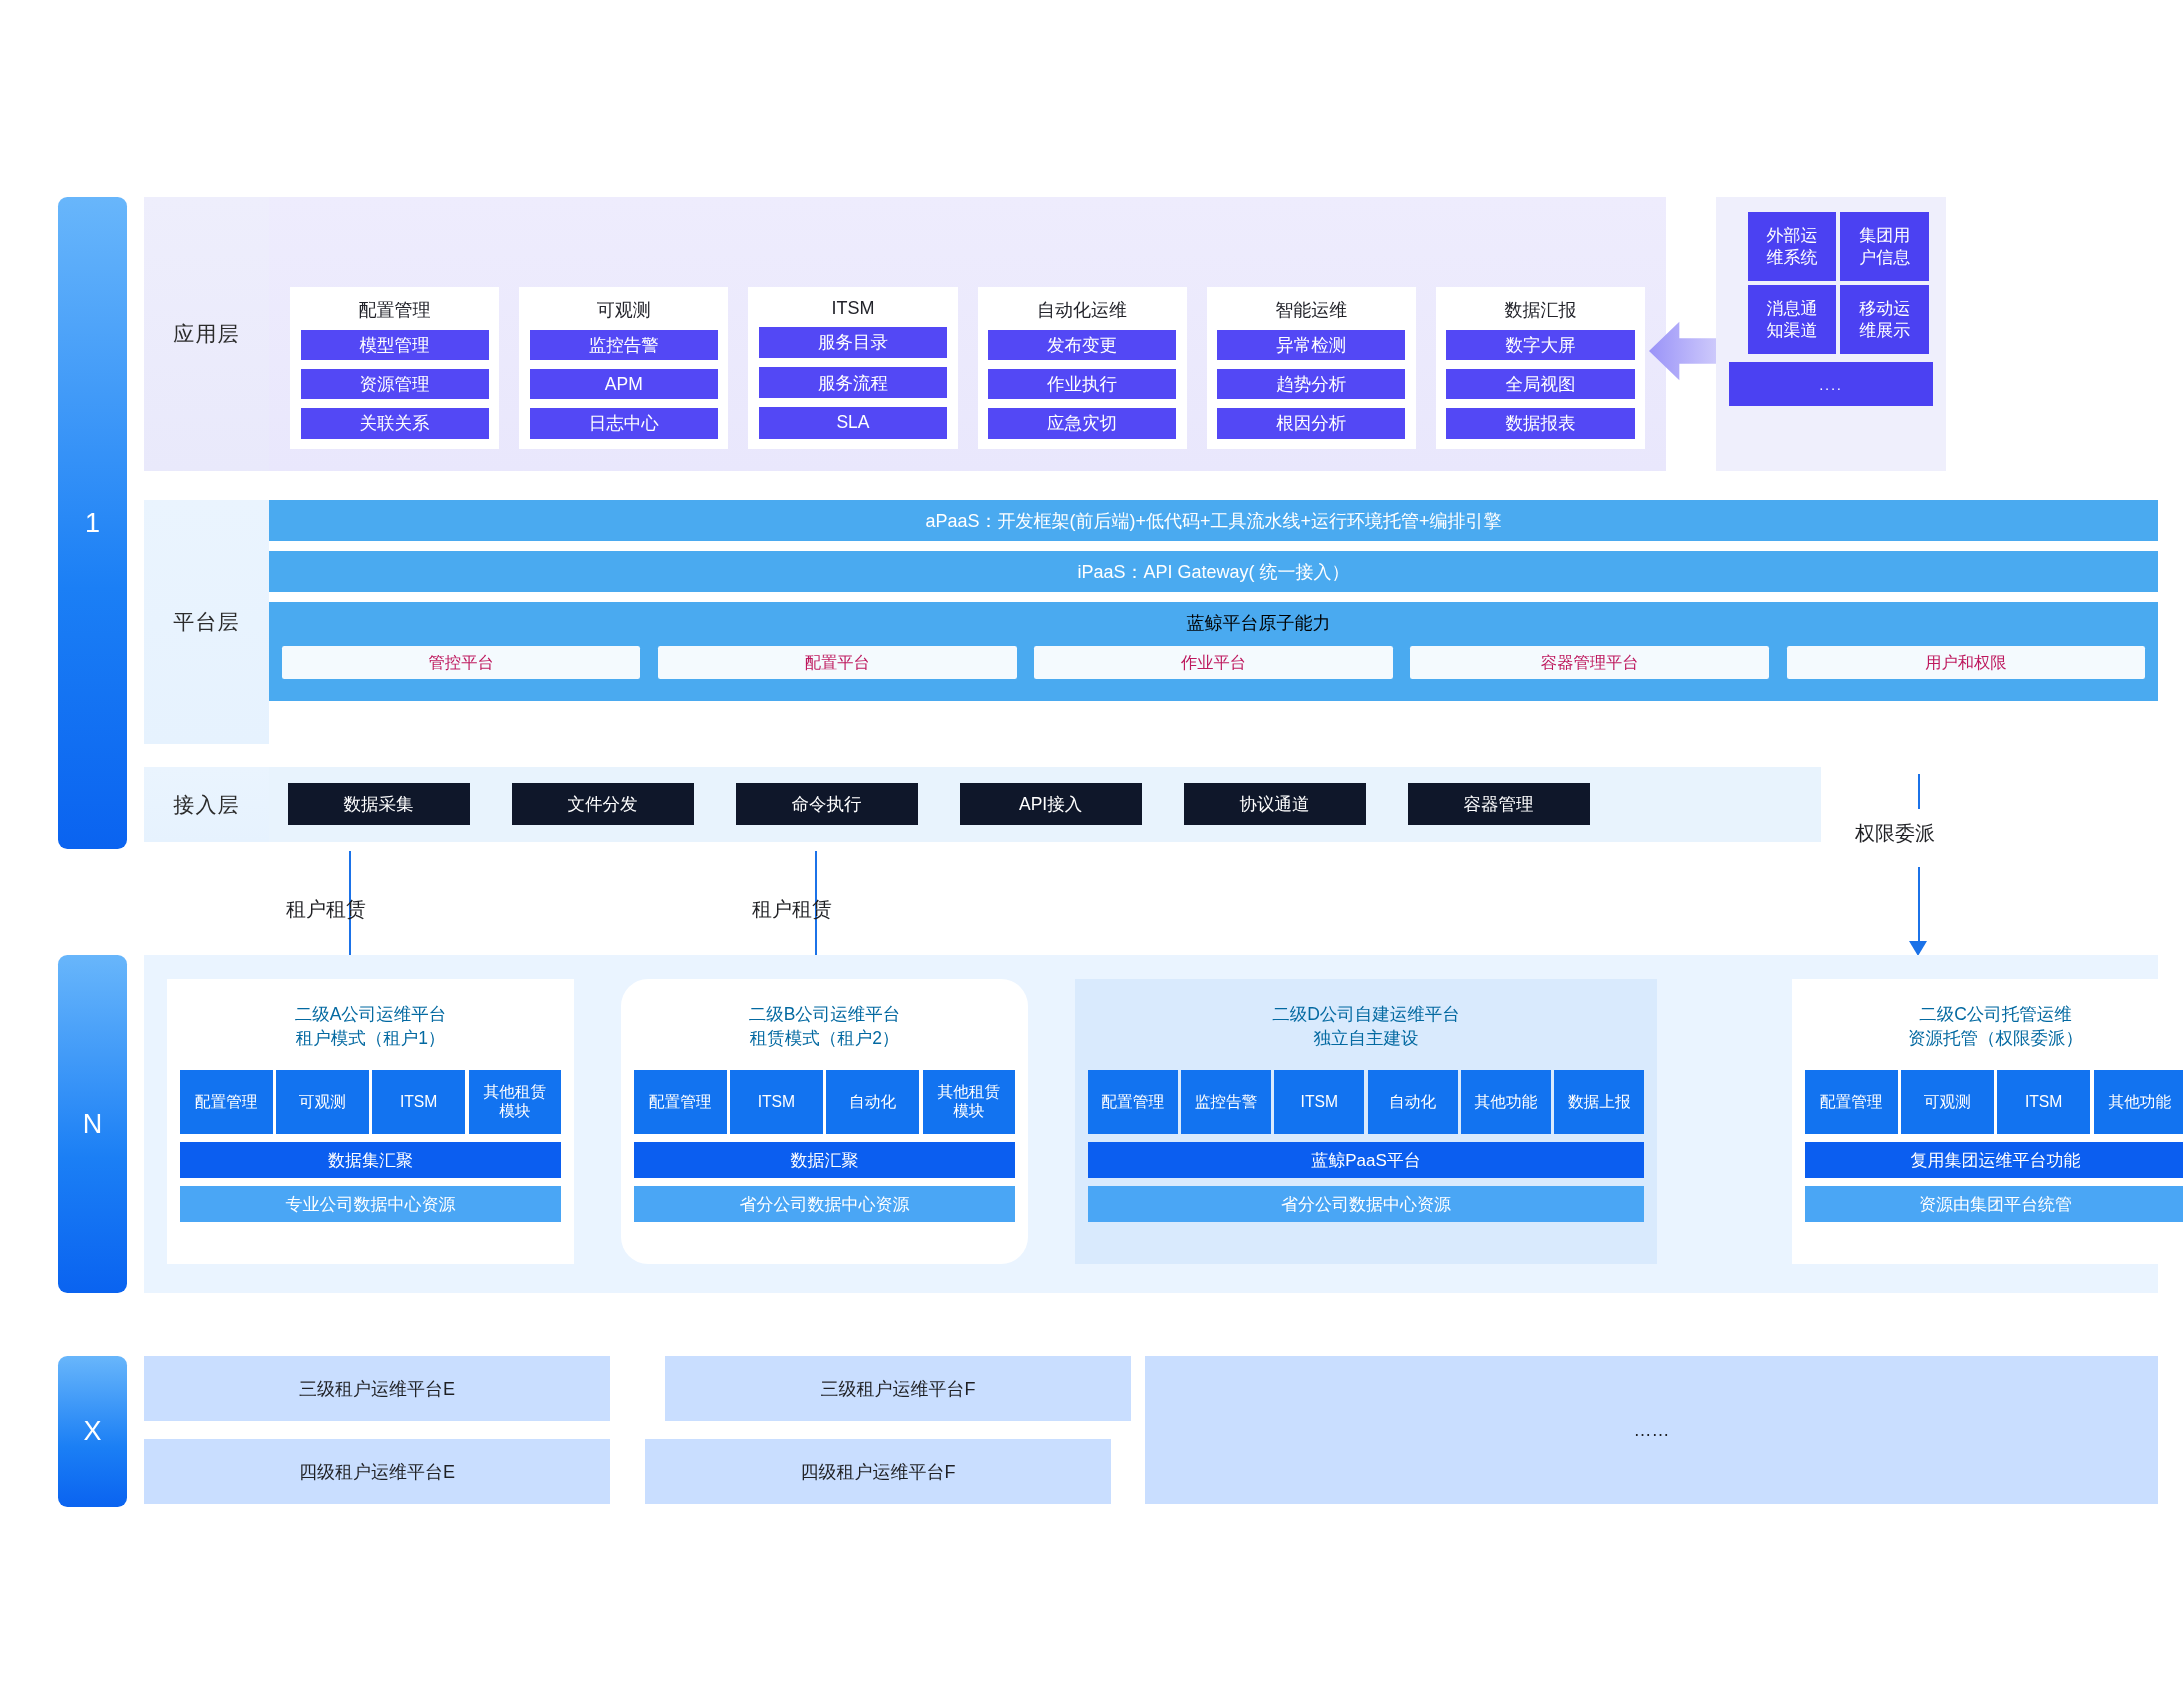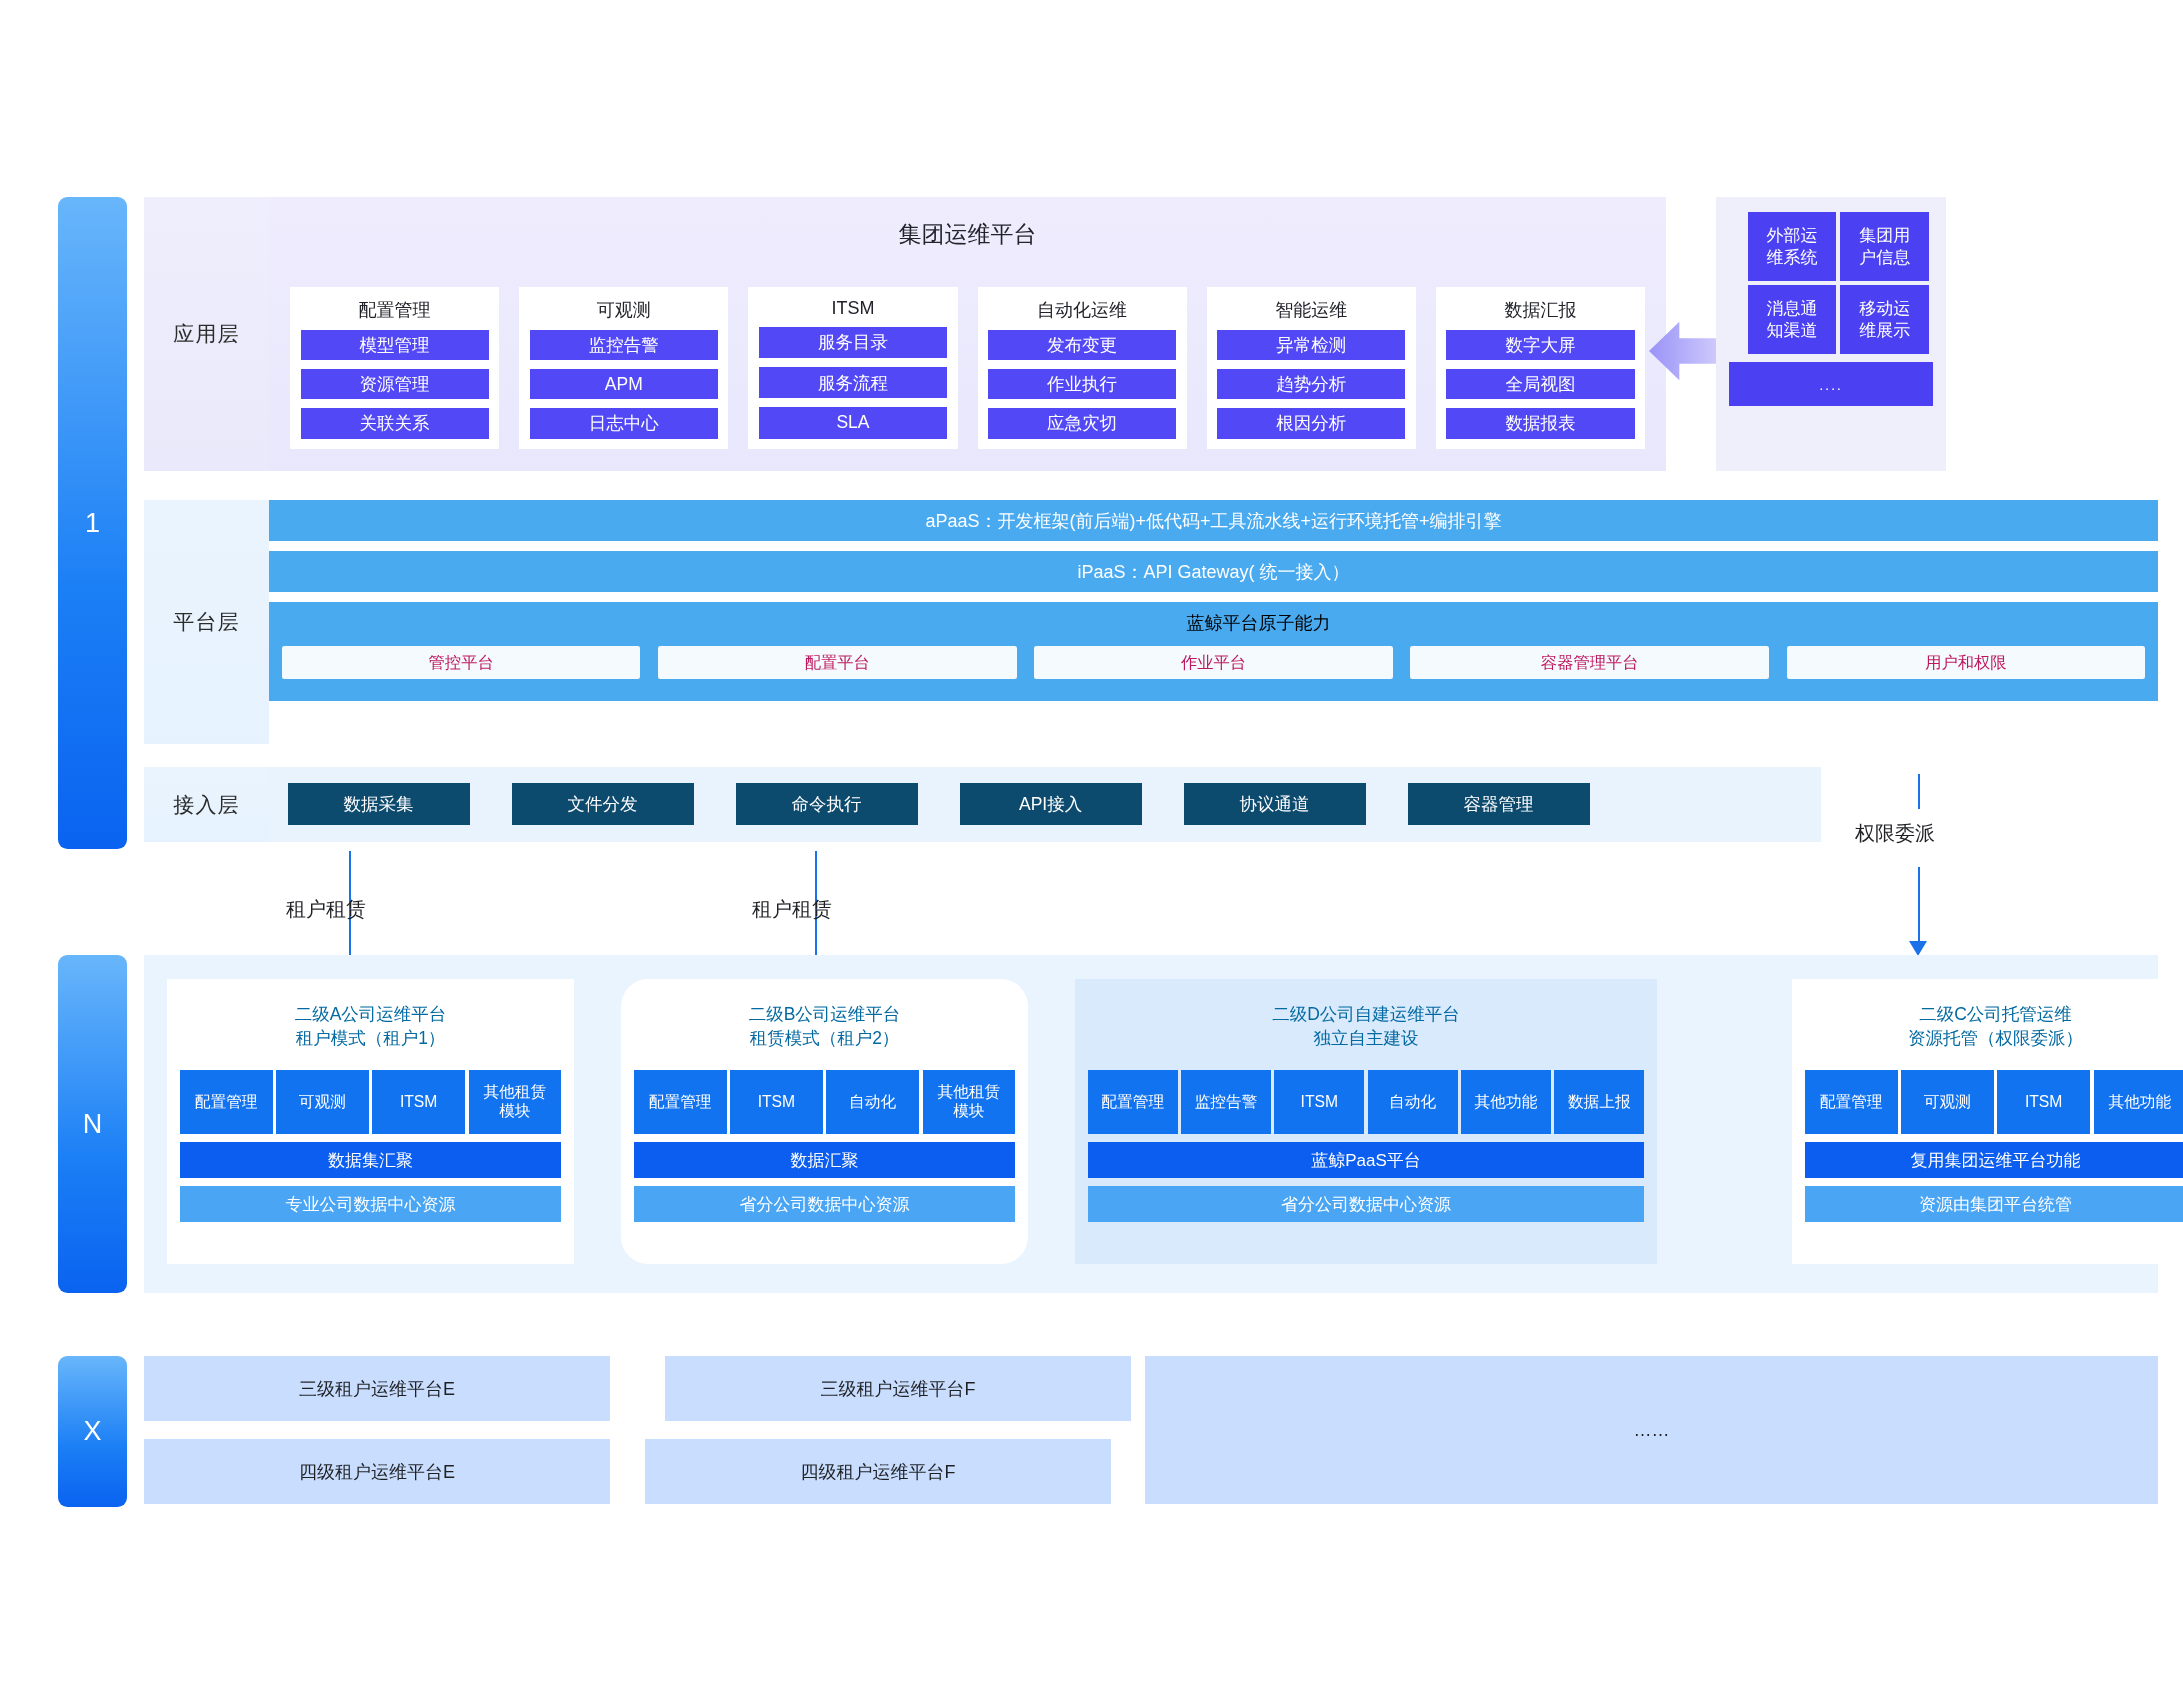--- a/index.html
+++ b/index.html
@@ -133,21 +133,21 @@
     display:flex; align-items:center; justify-content:center;
   }
   .acc-main {
     position:absolute; left:125px; top:570px; width:1552px; height:75px;
     background:#e8f3fd;
   }
   .acc-items {
     position:absolute; left:18.6px; top:16.3px; display:flex; gap:42px;
   }
   .acc-item {
-    width:182px; height:42px; background:#0c4a6e; color:#fff; font-size:17.5px;
+    width:182px; height:42px; background:#0f172a; color:#fff; font-size:17.5px;
     display:flex; align-items:center; justify-content:center;
   }
 
   
   .conn-line { position:absolute; width:2.3px; background:#1b72e8; }
   .conn-head {
     position:absolute; width:0; height:0;
     border-left:9.3px solid transparent; border-right:9.3px solid transparent;
     border-top:15px solid #1b72e8;
   }
@@ -204,21 +204,20 @@
   <span>X</span>
 </div>
 
 <div class="layer1-wrap">
 
   <div class="app-band">
     <span class="band-label">应用层</span>
   </div>
 
   <div class="app-main">
-    <div class="app-title">集团运维平台</div>
     <div class="app-cols" id="app-cols">
         <div class="app-col">
           <div class="app-col-title">配置管理</div>
           <div class="pill">模型管理</div>
           <div class="pill">资源管理</div>
           <div class="pill">关联关系</div>
         </div>
         <div class="app-col">
           <div class="app-col-title">可观测</div>
           <div class="pill">监控告警</div>

